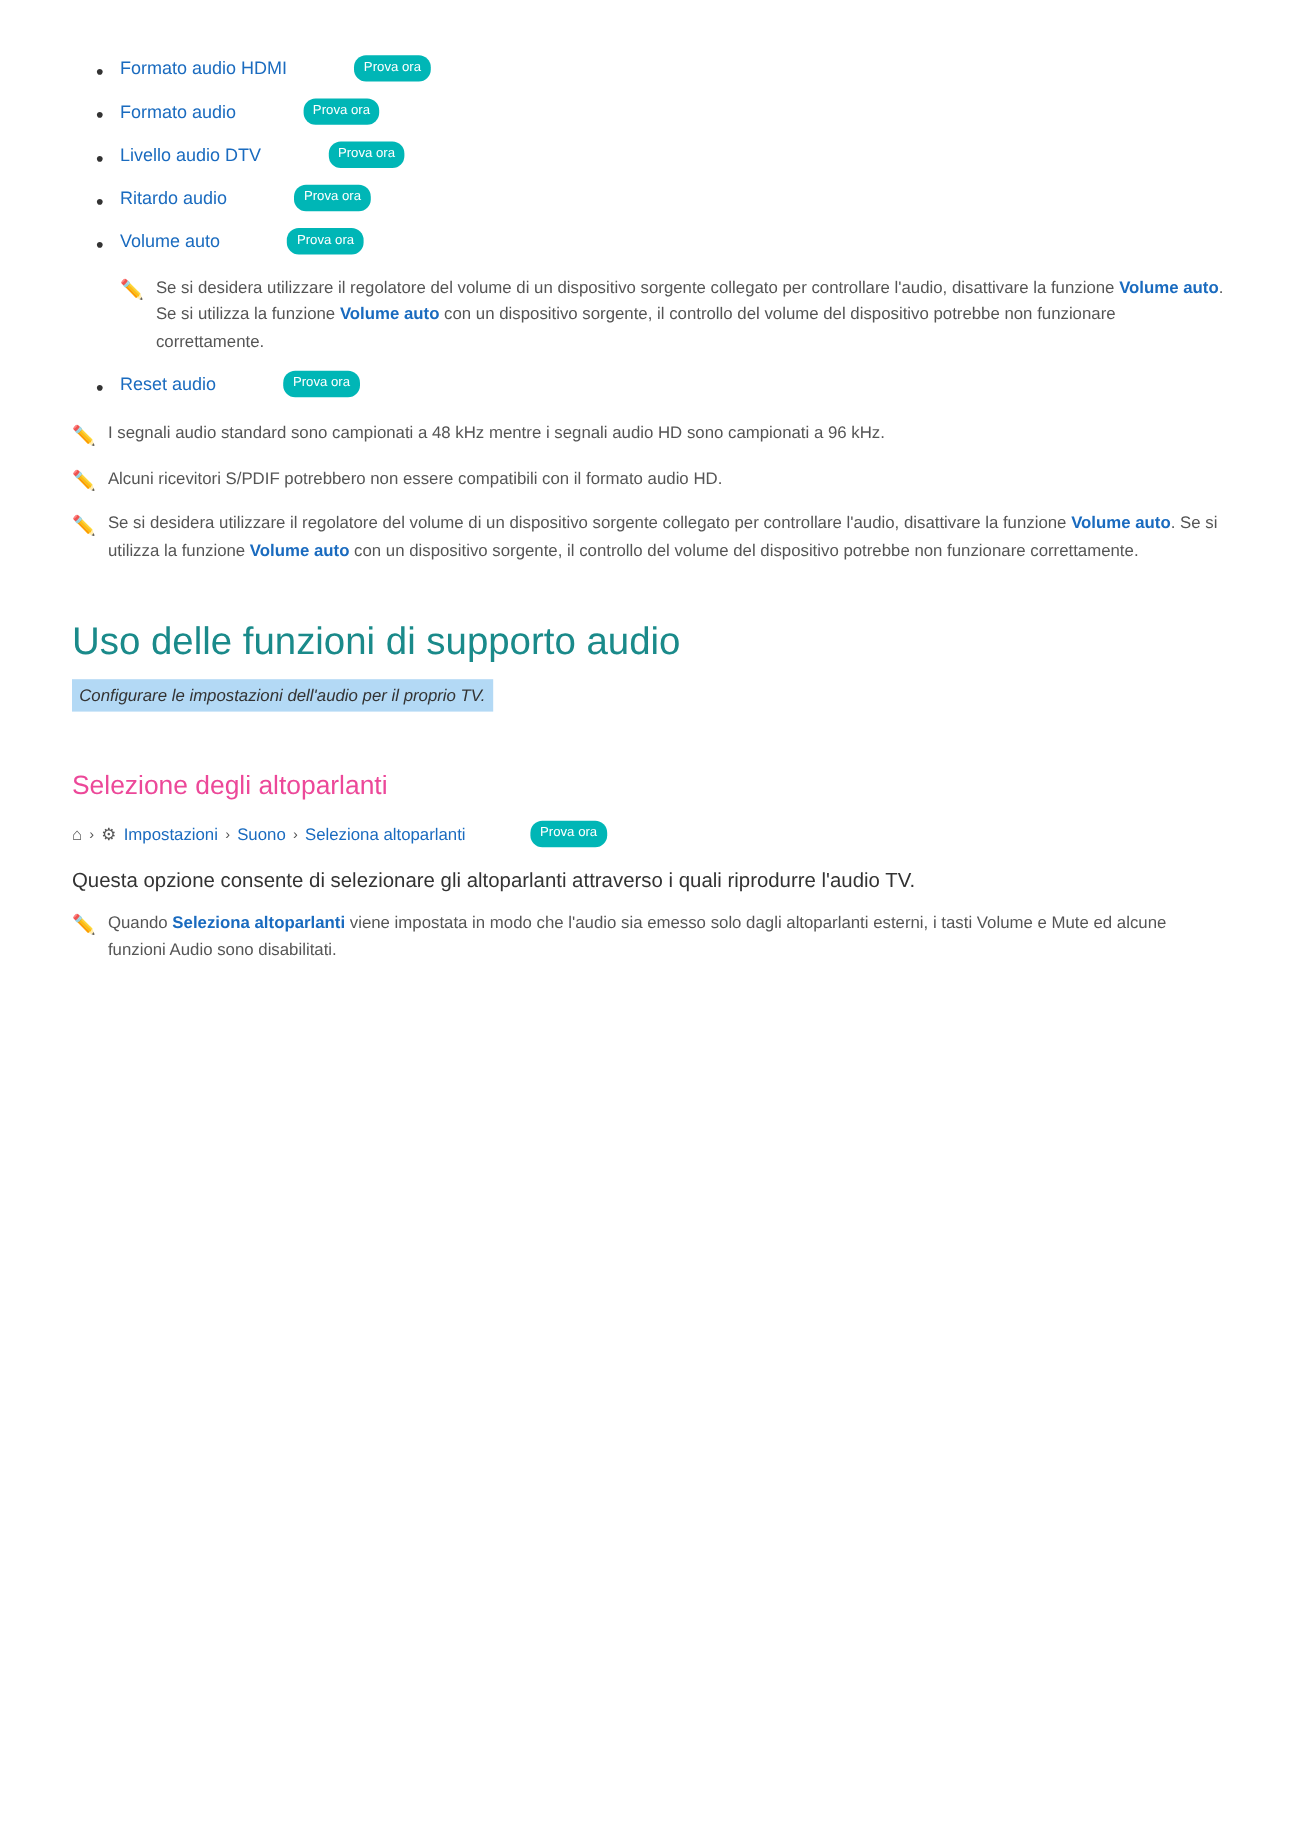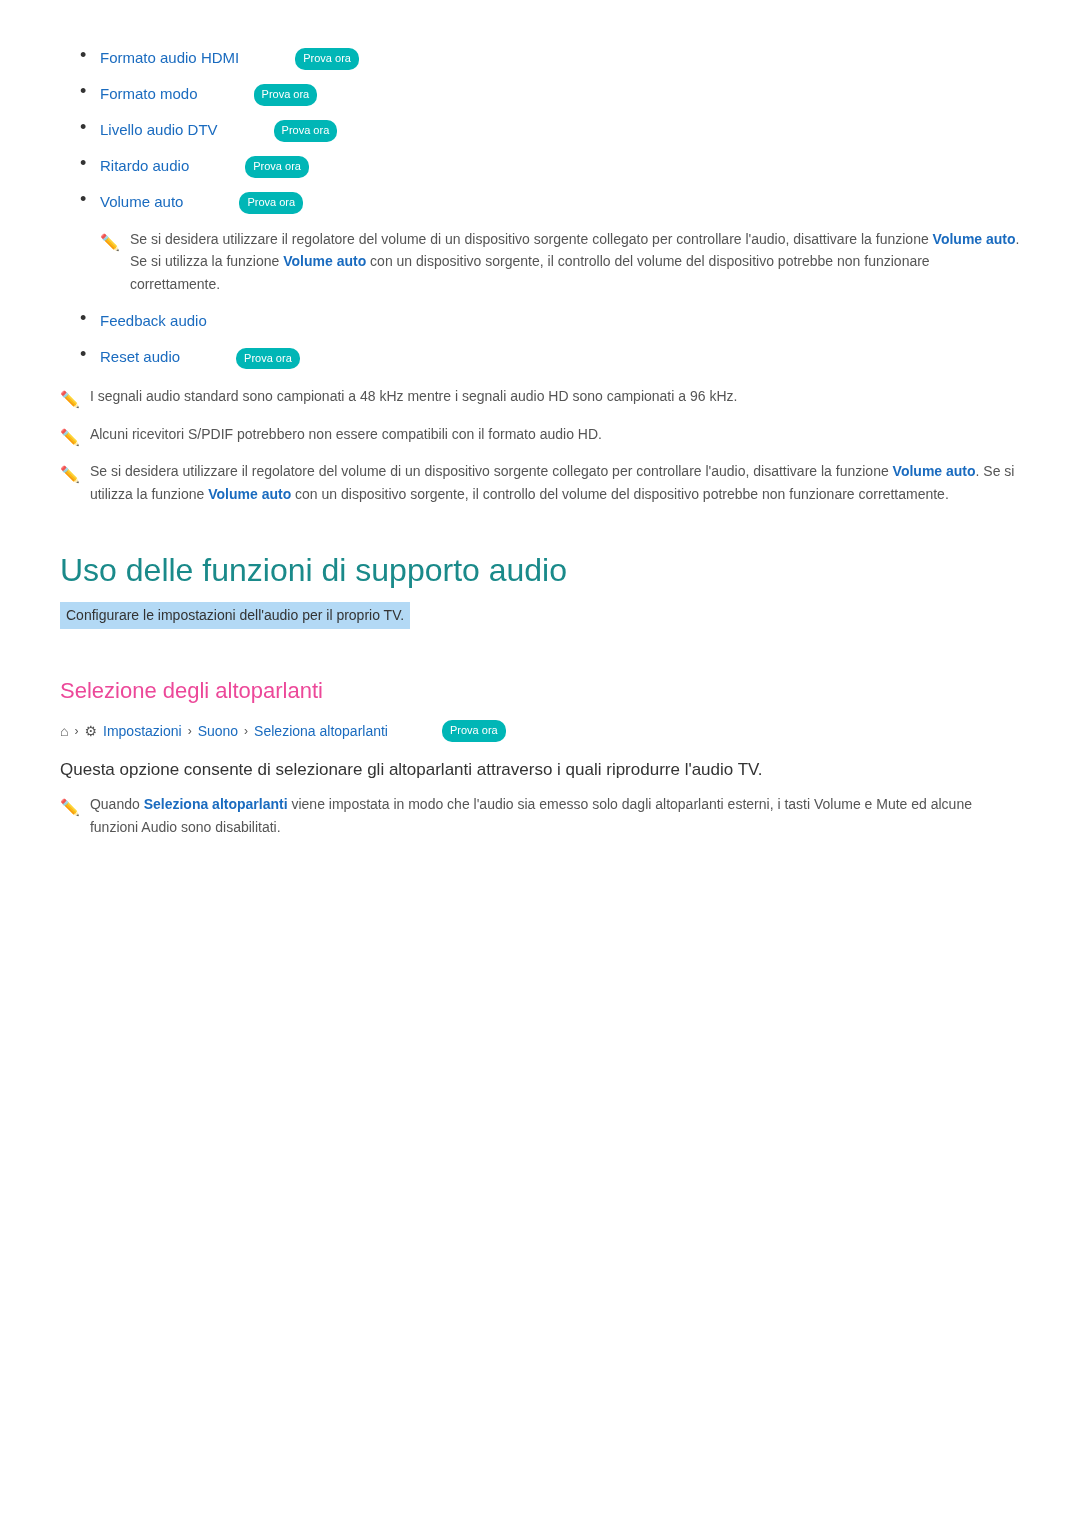--- a/index.html
+++ b/index.html
@@ -16,21 +16,21 @@
     ul.menu-list {
       list-style: none;
       padding: 0;
       margin: 0 0 8px 20px;
     }
 
     ul.menu-list li {
       position: relative;
       padding: 6px 0 6px 20px;
       display: flex;
-      align-items: flex-end;
+      align-items: flex-start;
       flex-wrap: wrap;
       gap: 8px;
     }
 
     ul.menu-list li::before {
       content: '•';
       position: absolute;
       left: 0;
       color: #333;
       font-size: 18px;
@@ -103,20 +103,21 @@
       margin-bottom: 6px;
     }
 
     .section-subtitle-highlight {
       background-color: #b3d9f5;
       color: #333;
       display: inline-block;
       padding: 2px 6px;
       font-size: 14px;
       margin-bottom: 24px;
+      font-style: italic;
     }
 
     .subsection-title {
       color: #ec4899;
       font-size: 22px;
       font-weight: 400;
       margin: 20px 0 12px 0;
     }
 
     .breadcrumb-row {
@@ -156,21 +157,21 @@
 
 
 <ul class="menu-list">
 
   <li>
     <span class="link-text">Formato audio HDMI</span>
     <span class="badge">Prova ora</span>
   </li>
 
   <li>
-    <span class="link-text">Formato modo</span>
+    <span class="link-text">Formato audio</span>
     <span class="badge">Prova ora</span>
   </li>
 
   <li>
     <span class="link-text">Livello audio DTV</span>
     <span class="badge">Prova ora</span>
   </li>
 
   <li>
     <span class="link-text">Ritardo audio</span>
@@ -186,23 +187,20 @@
 
 
 <div class="note-block">
   <span class="note-icon">✏️</span>
   <span>
     <span>Se si desidera utilizzare il regolatore del volume di un dispositivo sorgente collegato per controllare l'audio, disattivare la funzione </span><span class="bold-link">Volume auto</span><span>. Se si utilizza la funzione </span><span class="bold-link">Volume auto</span><span> con un dispositivo sorgente, il controllo del volume del dispositivo potrebbe non funzionare correttamente.</span>
   </span>
 </div>
 
 <ul class="menu-list">
-  <li>
-    <span class="link-text">Feedback audio</span>
-  </li>
 
   <li>
     <span class="link-text">Reset audio</span>
     <span class="badge">Prova ora</span>
   </li>
 </ul>
 
 
 <div class="note-standalone">
   <span class="note-icon">✏️</span>

